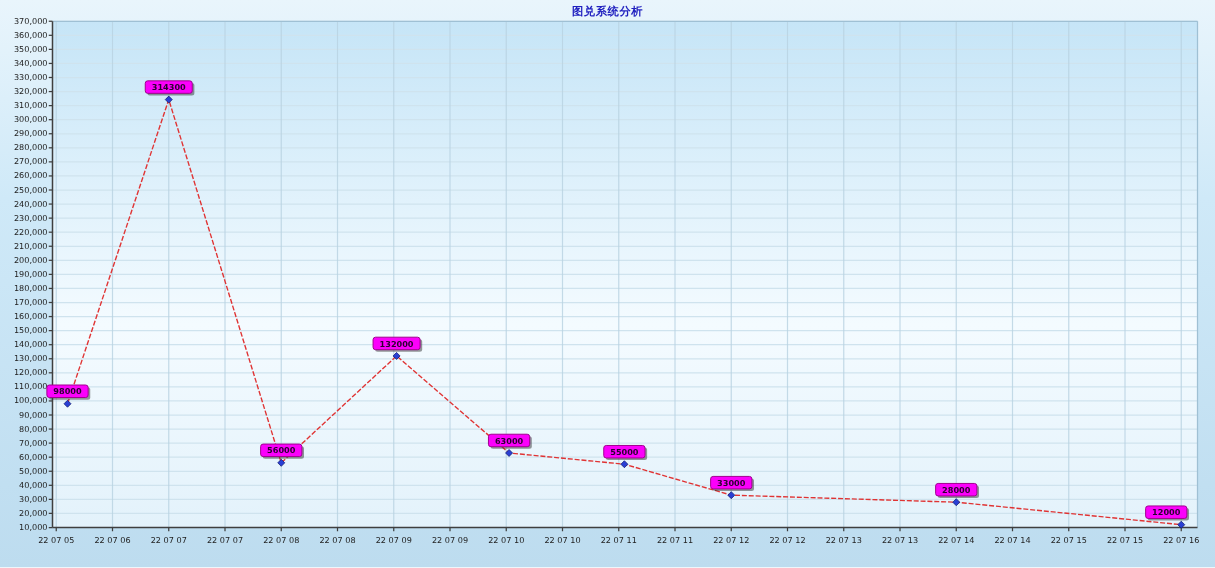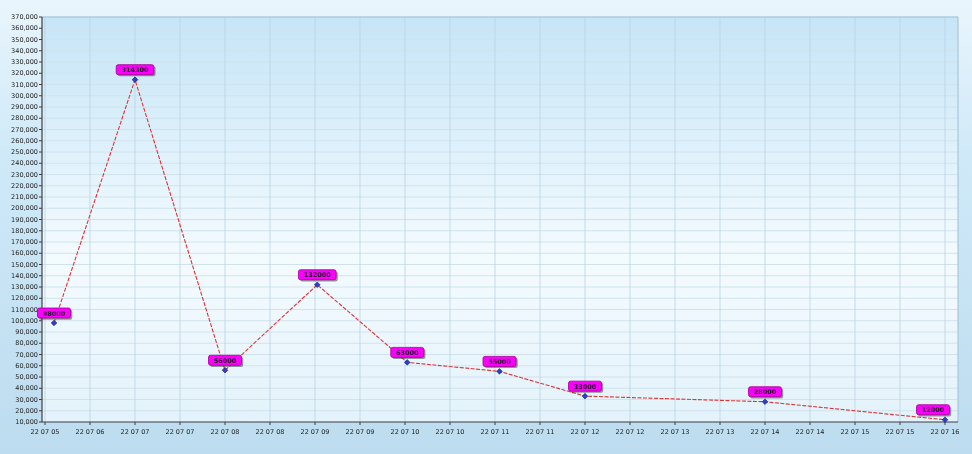--- a/index.html
+++ b/index.html
@@ -16,20 +16,21 @@
     font-size:9px;font-weight:bold;
     letter-spacing:0.5px;
   }
   #chart-svg{position:absolute;top:0;left:0;}
   text{font-family:"DejaVu Sans",sans-serif;}
 </style>
 </head>
 <body>
 
 <div id="chart-window">
+  <div id="chart-title" style="color: rgb(31, 31, 191);">图兑系统分析</div>
   <svg id="chart-svg" width="972" height="454" viewBox="0 0 972 454" xmlns="http://www.w3.org/2000/svg">
       <defs>
         <linearGradient id="plotbg" x1="0" y1="0" x2="0" y2="1">
           <stop offset="0%" stop-color="#c6e5f7"></stop>
           <stop offset="60%" stop-color="#f4fbff"></stop>
           <stop offset="100%" stop-color="#e3f2fb"></stop>
         </linearGradient>
       </defs>
       <rect x="42" y="17" width="916" height="405" fill="url(#plotbg)"></rect>
       <line x1="39" y1="422" x2="42" y2="422" stroke="#3f3f3f" stroke-width="1"></line>

